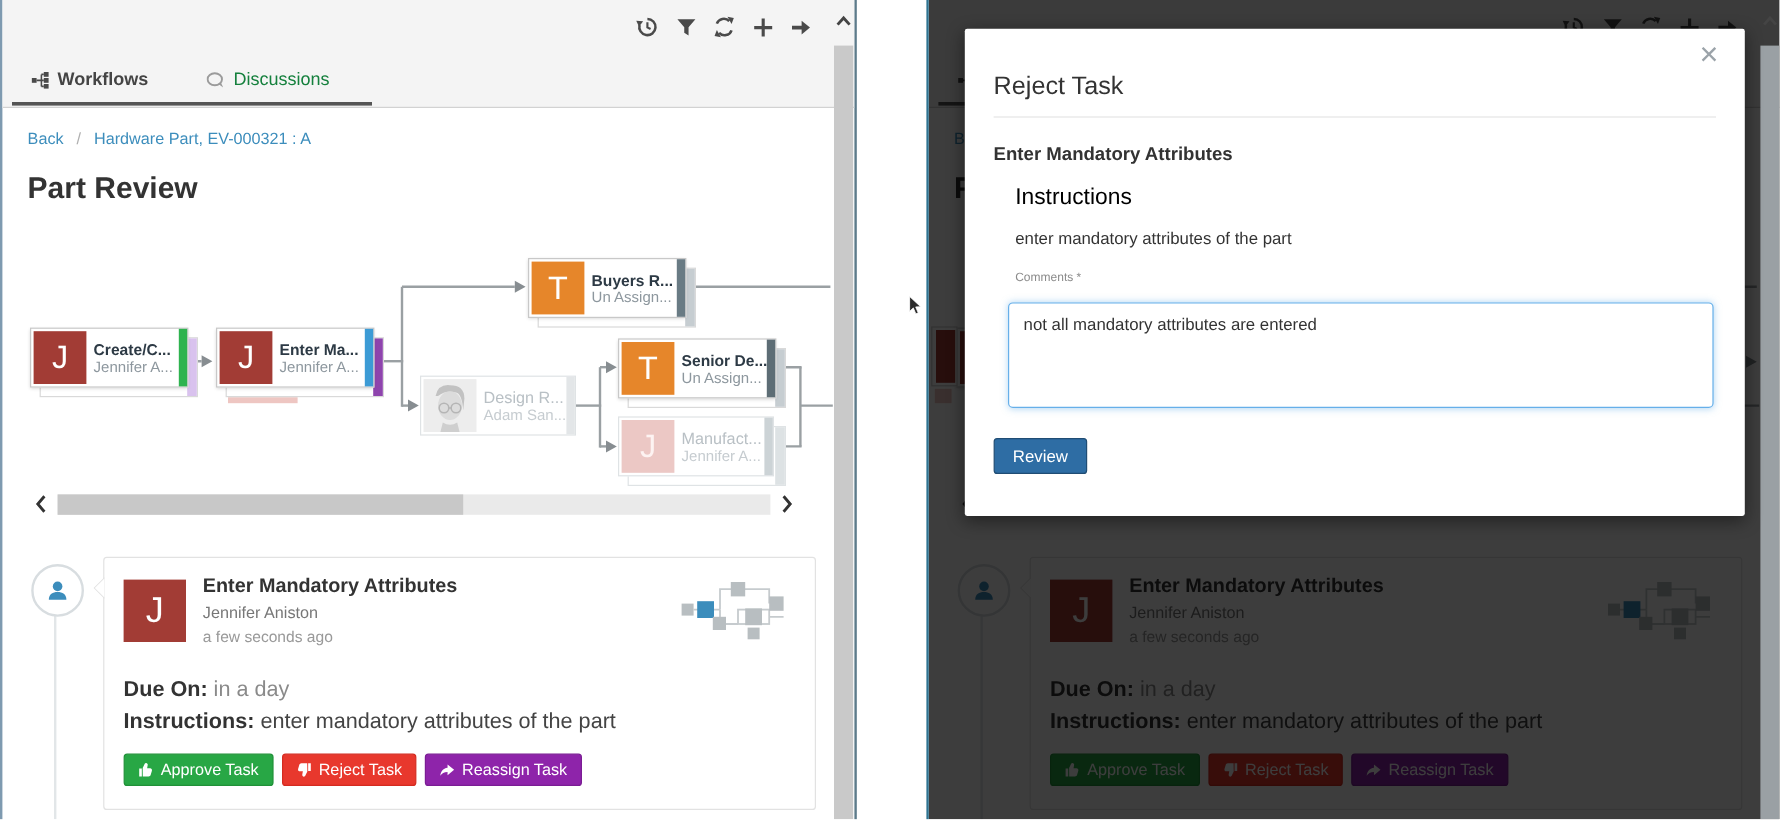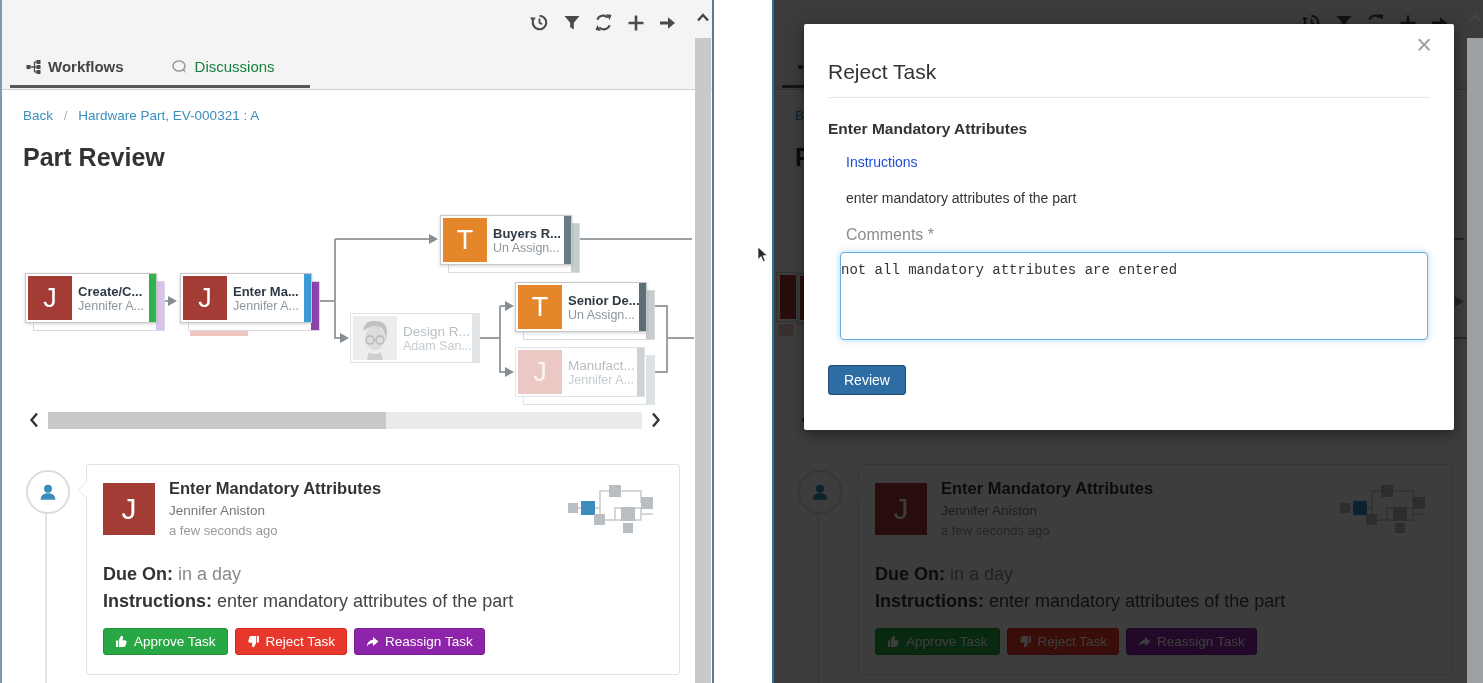--- a/index.html
+++ b/index.html
@@ -95,26 +95,26 @@
   .frag-arrow{position:absolute;left:681px;top:296px;z-index:3;}
 
   
   .modal{position:absolute;left:30px;top:24px;width:650px;height:406px;background:#fff;z-index:20;
          box-shadow:0 4px 14px rgba(0,0,0,.45);border-radius:2px;}
   .modal-title{position:absolute;left:24px;top:36px;font-size:21px;font-weight:400;color:#333;}
   .modal-close{position:absolute;right:22px;top:8px;font-size:27px;color:#9ba3a9;cursor:pointer;
                font-weight:400;line-height:1;}
   .modal-divider{position:absolute;left:24px;right:24px;top:73px;height:1px;background:#e5e5e5;}
   .modal-task-title{position:absolute;left:24px;top:96px;font-size:15.5px;font-weight:700;color:#333;}
-  .modal-instr-label{position:absolute;left:42px;top:130px;font-size:14px;color:#1d4ed8;}
+  .modal-instr-label{position:absolute;left:42px;top:130px;font-size:19px;color:#000000;}
   .modal-instr-text{position:absolute;left:42px;top:166px;font-size:14px;color:#333;}
-  .modal-comments-label{position:absolute;left:42px;top:202px;font-size:16px;color:#8b8b8b;}
+  .modal-comments-label{position:absolute;left:42px;top:202px;font-size:10px;color:#8b8b8b;}
   .modal-textarea{position:absolute;left:36px;top:228px;width:588px;height:88px;box-sizing:border-box;
-                  border:1px solid #66afe9;border-radius:4px;outline:none;resize:none;padding:9px 0;
-                  font-family:Liberation Mono, monospace;font-size:14px;color:#333;
+                  border:1px solid #66afe9;border-radius:4px;outline:none;resize:none;padding:9px 12px;
+                  font-family:Liberation Sans, sans-serif;font-size:14px;color:#333;
                   box-shadow:0 0 6px rgba(102,175,233,.5);}
   .modal-submit{position:absolute;left:24px;top:341px;background:#2e6da4;border:1px solid #204d74;
                 color:#fff;font-size:14px;padding:6px 15px;border-radius:3px;cursor:pointer;}
 
   .cursor-glyph{position:absolute;left:757px;top:247px;z-index:30;}
   svg{display:block;}
 </style>
 </head>
 <body>
 

